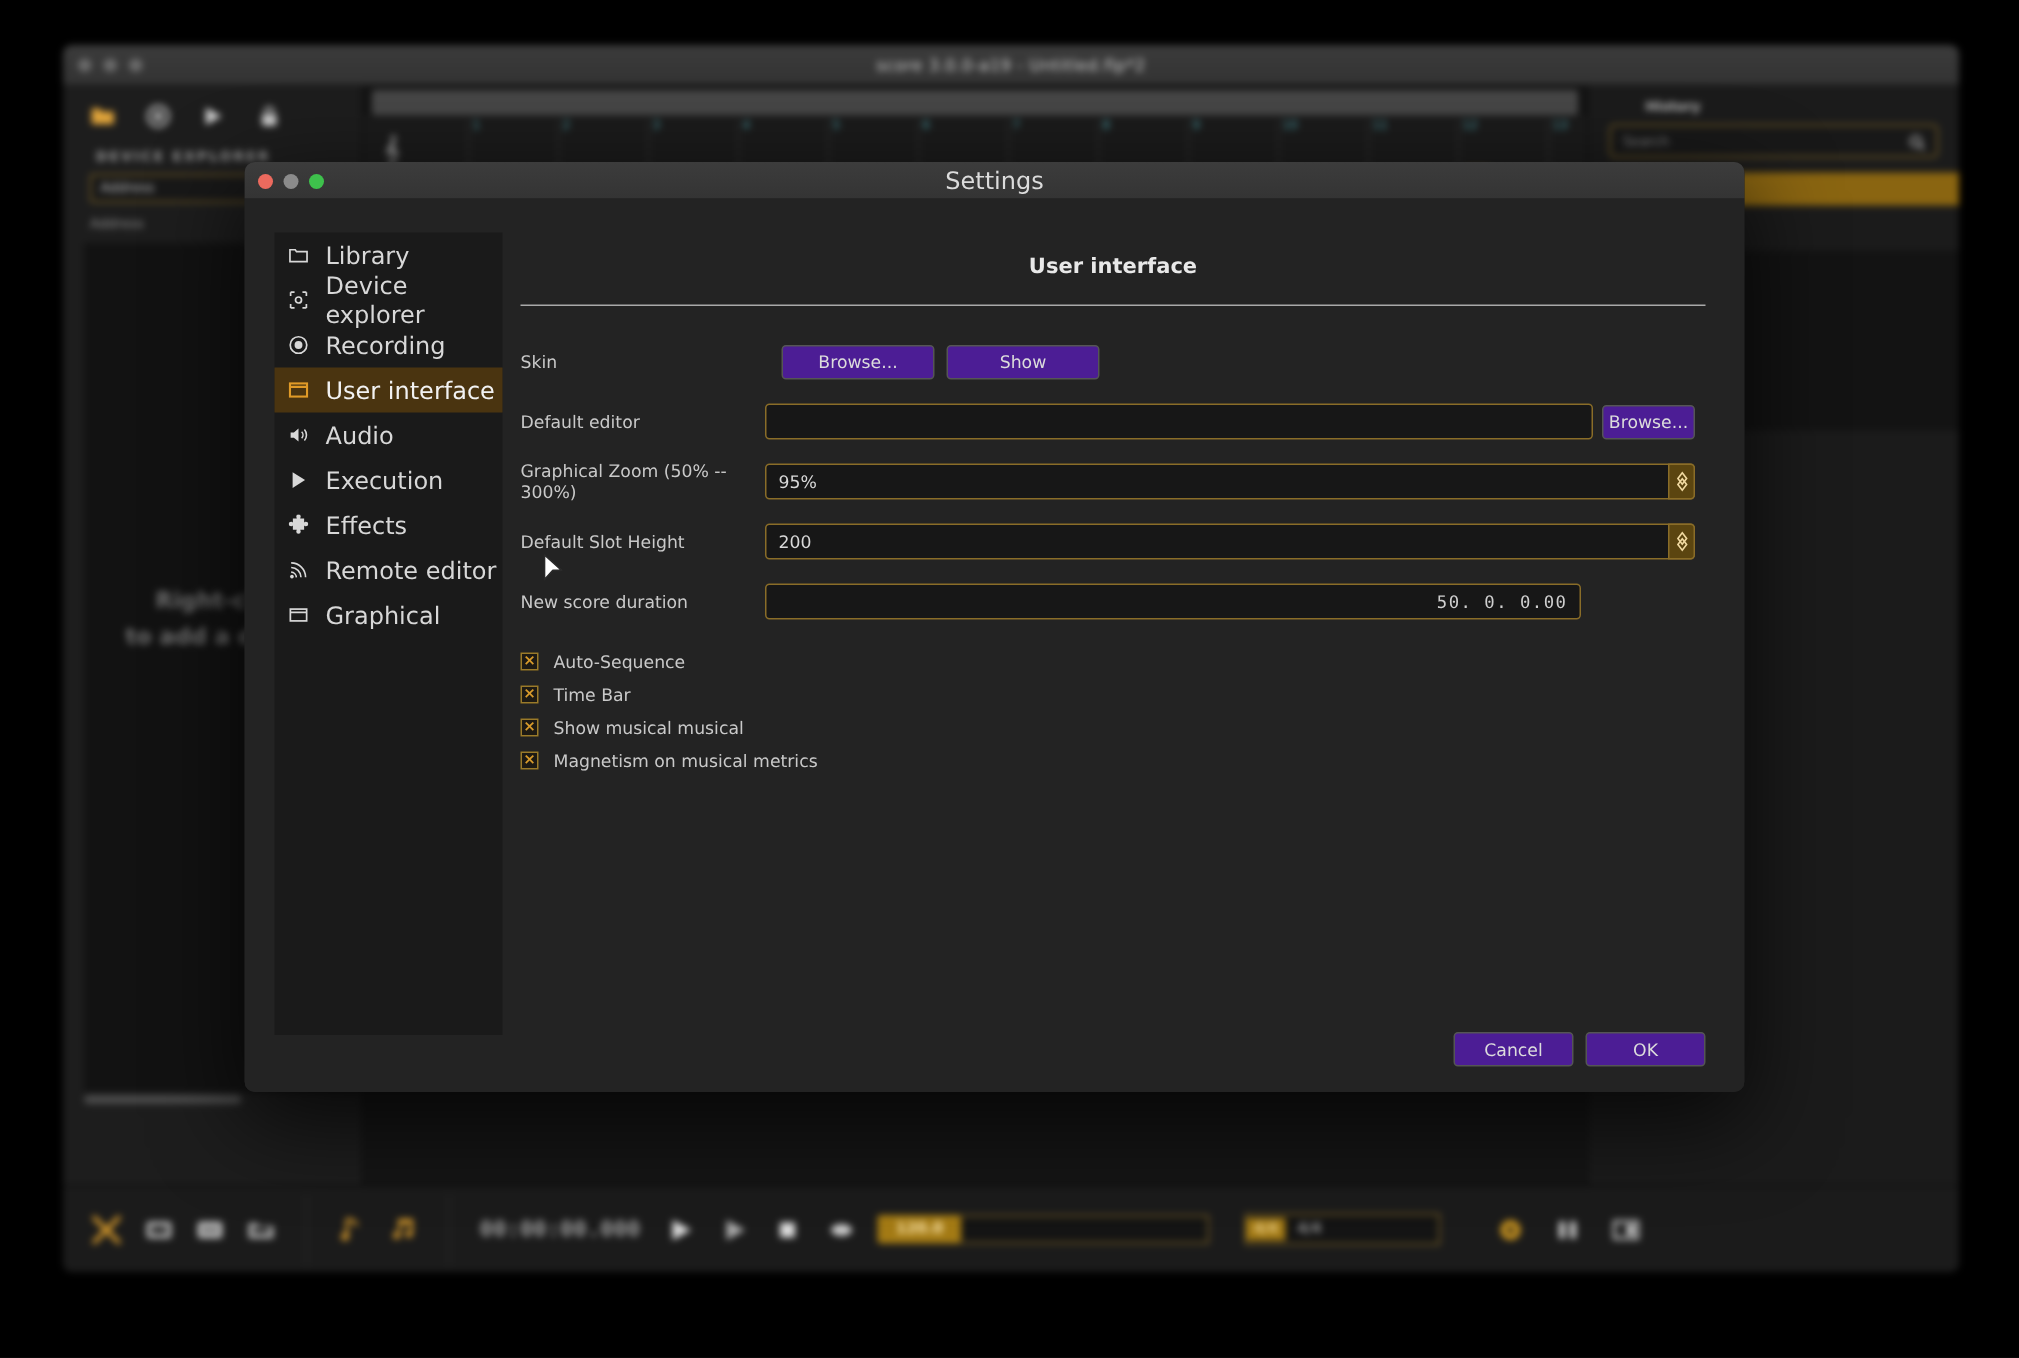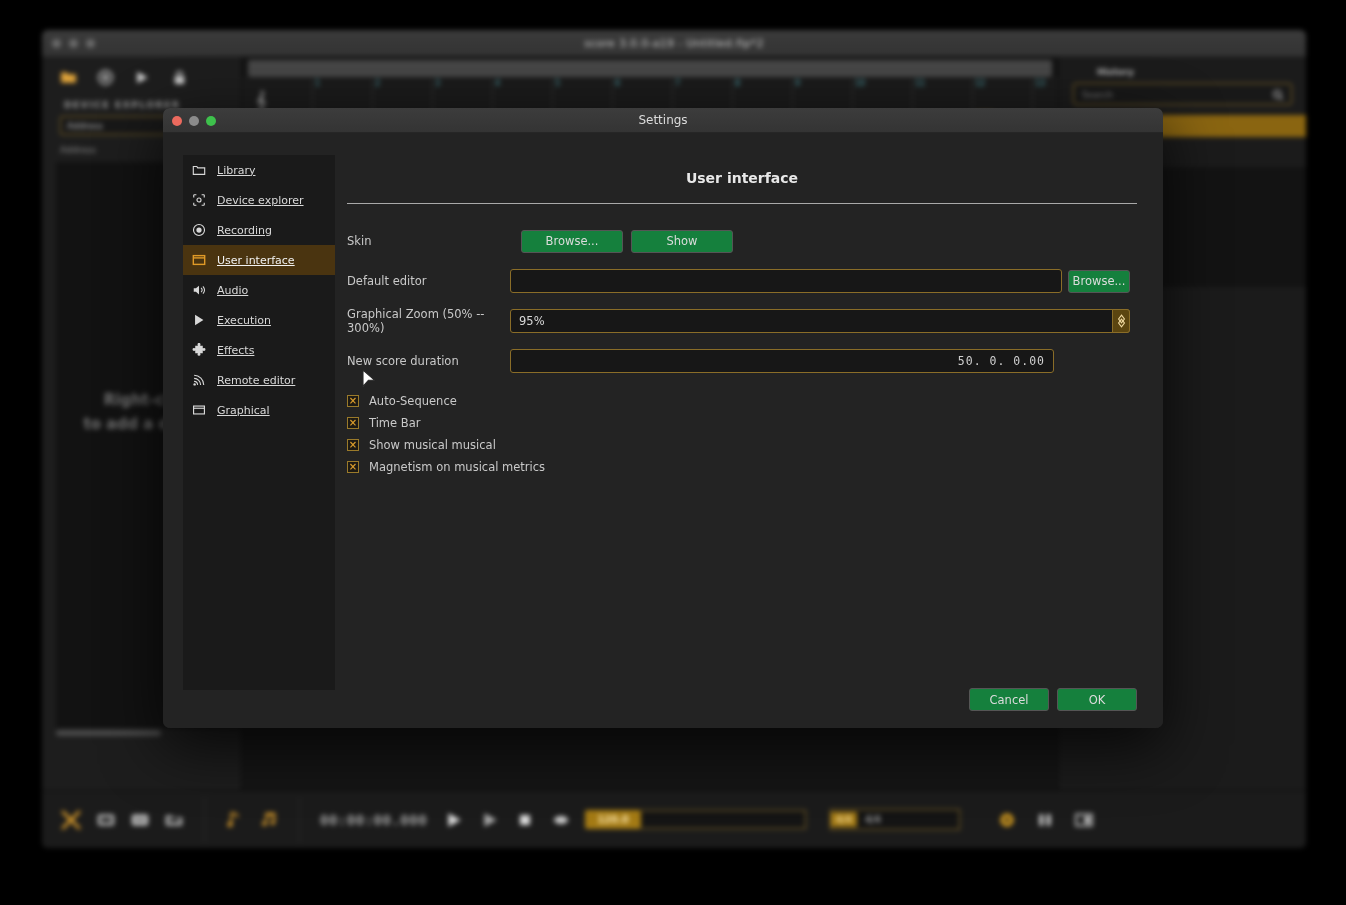--- a/index.html
+++ b/index.html
@@ -144,35 +144,35 @@
     background: linear-gradient(#3c3c3c, #343434);
     border-bottom: 1px solid #262626;
     position: relative;
   }
   #dialog-titlebar .dots { position: absolute; left: 9px; top: 8px; display: flex; gap: 7px; }
   #dialog-titlebar .dots i { width: 10px; height: 10px; border-radius: 50%; display: block; }
   .dot-close { background: #ec6a5e; }
   .dot-min   { background: #8b8b8b; }
   .dot-max   { background: #3ec14c; }
   #dialog-title {
-    text-align: center; line-height: 25px; font-size: 12px; color: #dcdcdc;
+    text-align: center; line-height: 25px; font-size: 16px; color: #dcdcdc;
   }
   #dialog-body { position: absolute; inset: 25px 0 0 0; background: #232323; }
 
   
   #settings-sidebar {
     position: absolute; left: 20px; top: 22px;
     width: 152px; height: 535px;
     background: #1a1a1a;
   }
   .nav-item {
     height: 30px; display: flex; align-items: center; gap: 11px;
     padding-left: 9px; cursor: default;
   }
-  .nav-item .nav-label { font-size: 11px; color: #d8d8d8; text-decoration: underline; }
+  .nav-item .nav-label { font-size: 16px; color: #d8d8d8; }
   .nav-item.active { background: #4a3410; }
   .nav-item.active .nav-label { color: #f2f2f2; }
   .nav-ic { width: 14px; height: 14px; flex: 0 0 14px; display:block; }
 
   
   #settings-content { position: absolute; left: 184px; top: 22px; right: 26px; bottom: 0; }
   #panel-title {
     text-align: center; font-size: 14px; font-weight: bold; color: #e8e8e8;
     padding-top: 15px;
   }
@@ -184,21 +184,21 @@
     width: 163px; flex: 0 0 163px; font-size: 11.5px; color: #c9c9c9;
   }
   .fld {
     background: #171717; border: 1px solid #8a6d28; border-radius: 3px;
     height: 24px; color: #d8d8d8; font-size: 11.5px;
     display: flex; align-items: center; padding: 0 8px;
   }
   .combo { width: 412px; justify-content: space-between; }
   .combo .chev { margin-right: -2px; }
   .btn {
-    height: 23px; border: 1px solid #555; border-radius: 3px; background: #15803d;
+    height: 23px; border: 1px solid #555; border-radius: 3px; background: #4c1d95;
     color: #dcdcdc; font-size: 11.5px; display: flex; align-items: center; justify-content: center;
   }
   .btn-browse1 { width: 102px; margin-left: 11px; }
   .btn-edit { width: 102px; margin-left: 8px; }
   .btn-browse2 { width: 62px; margin-left: 6px; }
   .editor-field { width: 552px; }
   .spin-wrap { width: 620px; position: relative; padding-right: 0; }
   .spin-wrap .spin-box {
     position: absolute; right: -1px; top: -1px; bottom: -1px; width: 18px;
     background: #5b4510; border: 1px solid #8a6d28; border-radius: 0 3px 3px 0;
@@ -515,20 +515,32 @@
           <span>95%</span>
           <span class="spin-box">
             <svg width="9" height="14" viewBox="0 0 9 14">
               <path d="M4.5 1.2L7.4 5 4.5 8.8 1.6 5z" fill="none" stroke="#f0d9a0" stroke-width="1.1"></path>
               <path d="M4.5 5.2L7.4 9 4.5 12.8 1.6 9z" fill="none" stroke="#f0d9a0" stroke-width="1.1"></path>
             </svg>
           </span>
         </div>
       </div>
 
+      <div class="form-row">
+        <div class="form-label">Default Slot Height</div>
+        <div class="fld spin-wrap">
+          <span>200</span>
+          <span class="spin-box">
+            <svg width="9" height="14" viewBox="0 0 9 14">
+              <path d="M4.5 1.2L7.4 5 4.5 8.8 1.6 5z" fill="none" stroke="#f0d9a0" stroke-width="1.1"></path>
+              <path d="M4.5 5.2L7.4 9 4.5 12.8 1.6 9z" fill="none" stroke="#f0d9a0" stroke-width="1.1"></path>
+            </svg>
+          </span>
+        </div>
+      </div>
 
       <div class="form-row">
         <div class="form-label">New score duration</div>
         <div class="fld duration-field">
           <span class="dv">50.  0.  0.00</span>
         </div>
       </div>
 
       <div class="check-row c0">
         <span class="chk">×</span>

